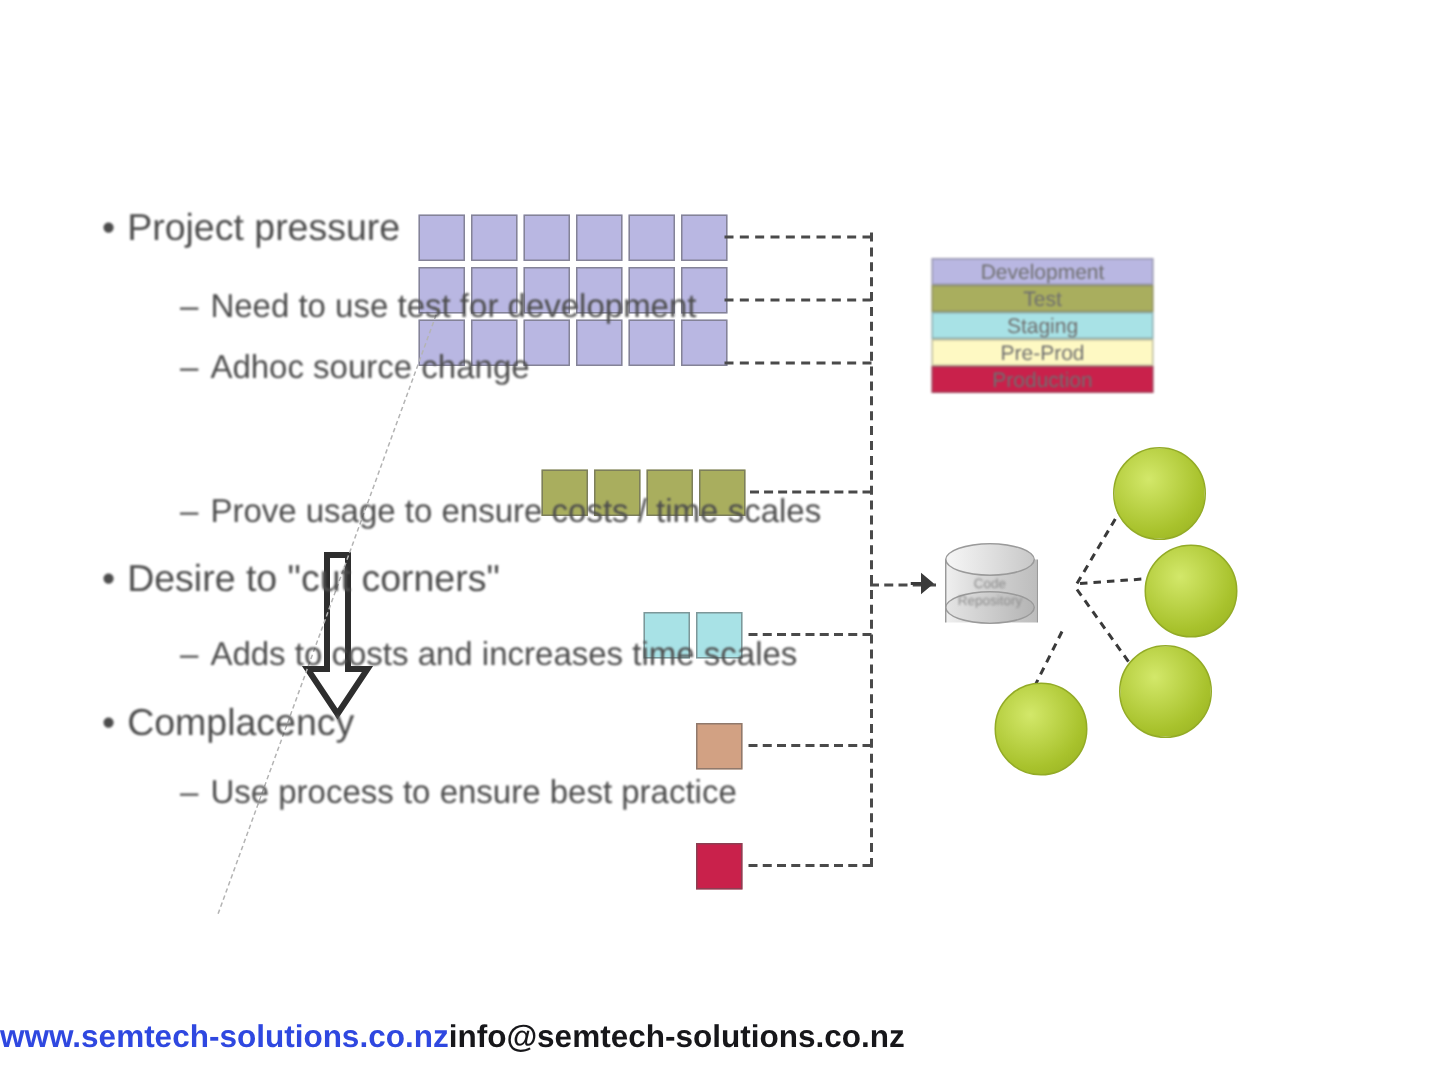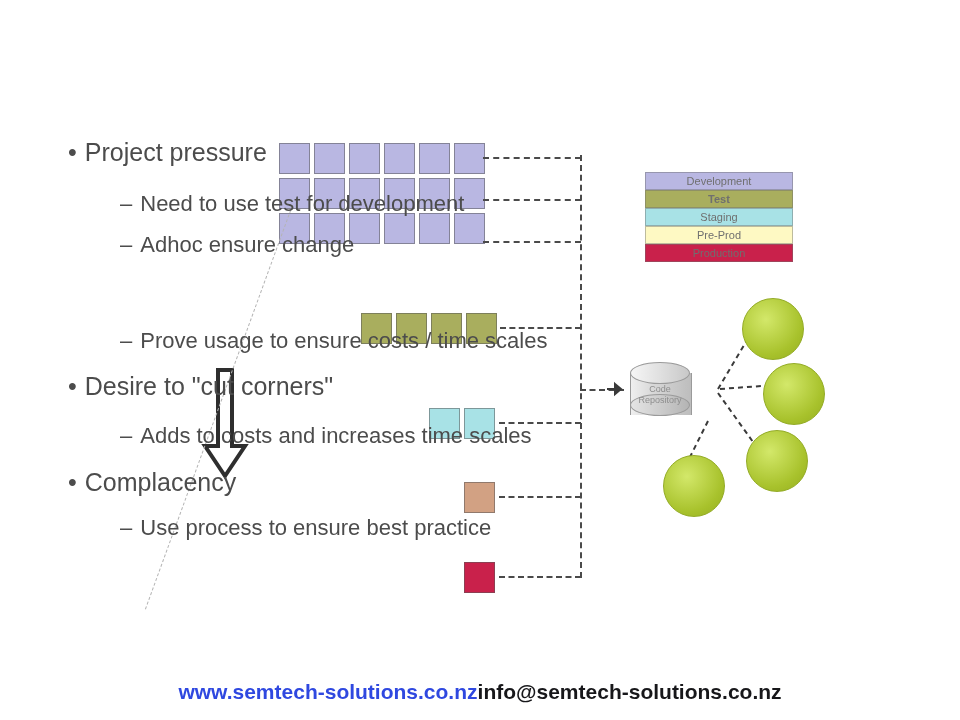--- a/index.html
+++ b/index.html
@@ -89,38 +89,37 @@
     filter:blur(0.45px);
     display:flex;align-items:center;justify-content:center;
     font-size:9px;color:#7d8f1e;text-align:center;line-height:10px;
   }
 
   
   .legend{position:absolute;filter:blur(0.55px);}
   .legend .band{
     width:100%;height:18px;box-sizing:border-box;
     border:1px solid rgba(110,110,110,.45);
-    font-size:11px;line-height:16px;text-align:center;color:#6f6f6f;
+    font-size:14px;line-height:16px;text-align:center;color:#6f6f6f;
     overflow:hidden;
-    margin-left:24px;
   }
 
   
   .arrow{position:absolute;filter:blur(0.45px);}
 
   
   .diag{
     position:absolute;
     border-left:1px dashed #b4b4b4;
     transform-origin:top left;
   }
 
   
   .footer{position:absolute;left:0;bottom:16px;width:960px;}
-  .foot-row{display:flex;justify-content:center;align-items:baseline;}
+  .foot-row{display:flex;align-items:baseline;}
   .url{
     font-size:21px;font-weight:bold;color:#2f48e0;
     filter:blur(0.45px);
   }
   .mail{
     font-size:21px;font-weight:bold;color:#17171a;
     filter:blur(0.45px);
   }
 </style>
 </head>
@@ -206,37 +205,37 @@
 
     <div id="nodes">
         <div class="circ" style="left: 742px; top: 298px; width: 60px; height: 60px;"></div>
         <div class="circ" style="left: 763px; top: 363px; width: 60px; height: 60px;"></div>
         <div class="circ" style="left: 746px; top: 430px; width: 60px; height: 60px;"></div>
         <div class="circ" style="left: 663px; top: 455px; width: 60px; height: 60px;"></div>
       </div>
 
     <div class="legend" id="legend" style="left: 621px; top: 172px; width: 148px;">
         <div class="band" style="background: rgb(185, 183, 226);">Development</div>
-        <div class="band" style="background: rgb(169, 174, 94); font-weight: bold;">Test</div>
+        <div class="band" style="background: rgb(169, 174, 94);">Test</div>
         <div class="band" style="background: rgb(168, 226, 230);">Staging</div>
         <div class="band" style="background: #fef9c3;">Pre-Prod</div>
         <div class="band" style="background: rgb(201, 33, 75);">Production</div>
       </div>
 
     <svg class="arrow" style="left:198px;top:368px;width:54px;height:112px;" viewBox="0 0 54 112">
       <path d="M20 2 L34 2 L34 78 L47 78 L27 108 L7 78 L20 78 Z" fill="#ffffff" stroke="#2e2e2e" stroke-width="4" stroke-linejoin="miter"></path>
     </svg>
 
     <div class="diag" style="left:292px;top:205px;height:430px;transform:rotate(20deg);"></div>
   </div>
 
   <div class="bullets" id="bullets">
       <div class="bl lvl1" style="left: 68px; top: 138px; text-align: right;"><span class="bul">•</span><span>Project pressure</span></div>
       <div class="bl lvl2" style="left: 120px; top: 191px;"><span class="bul">–</span><span>Need to use test for development</span></div>
-      <div class="bl lvl2" style="left: 120px; top: 232px;"><span class="bul">–</span><span>Adhoc ensure change</span></div>
+      <div class="bl lvl2" style="left: 120px; top: 232px;"><span class="bul">–</span><span>Adhoc source change</span></div>
       <div class="bl lvl2" style="left: 120px; top: 328px;"><span class="bul">–</span><span>Prove usage to ensure costs / time scales</span></div>
       <div class="bl lvl1" style="left: 68px; top: 372px;"><span class="bul">•</span><span>Desire to "cut corners"</span></div>
       <div class="bl lvl2" style="left: 120px; top: 423px;"><span class="bul">–</span><span>Adds to costs and increases time scales</span></div>
       <div class="bl lvl1" style="left: 68px; top: 444px; margin-top: 24px;"><span class="bul">•</span><span>Complacency</span></div>
       <div class="bl lvl2" style="left: 120px; top: 515px;"><span class="bul">–</span><span>Use process to ensure best practice</span></div>
     </div>
 
   <div class="footer">
     <div class="foot-row">
       <span class="url">www.semtech-solutions.co.nz</span>

